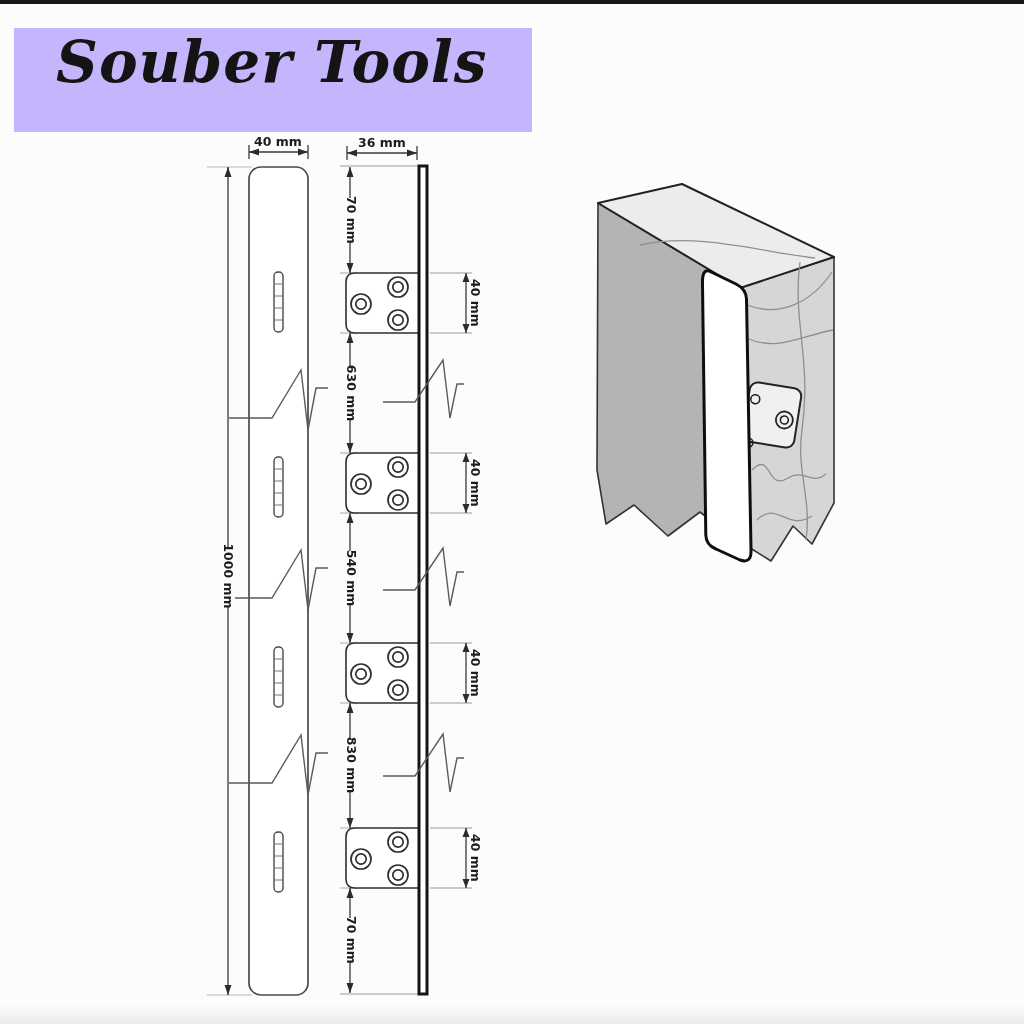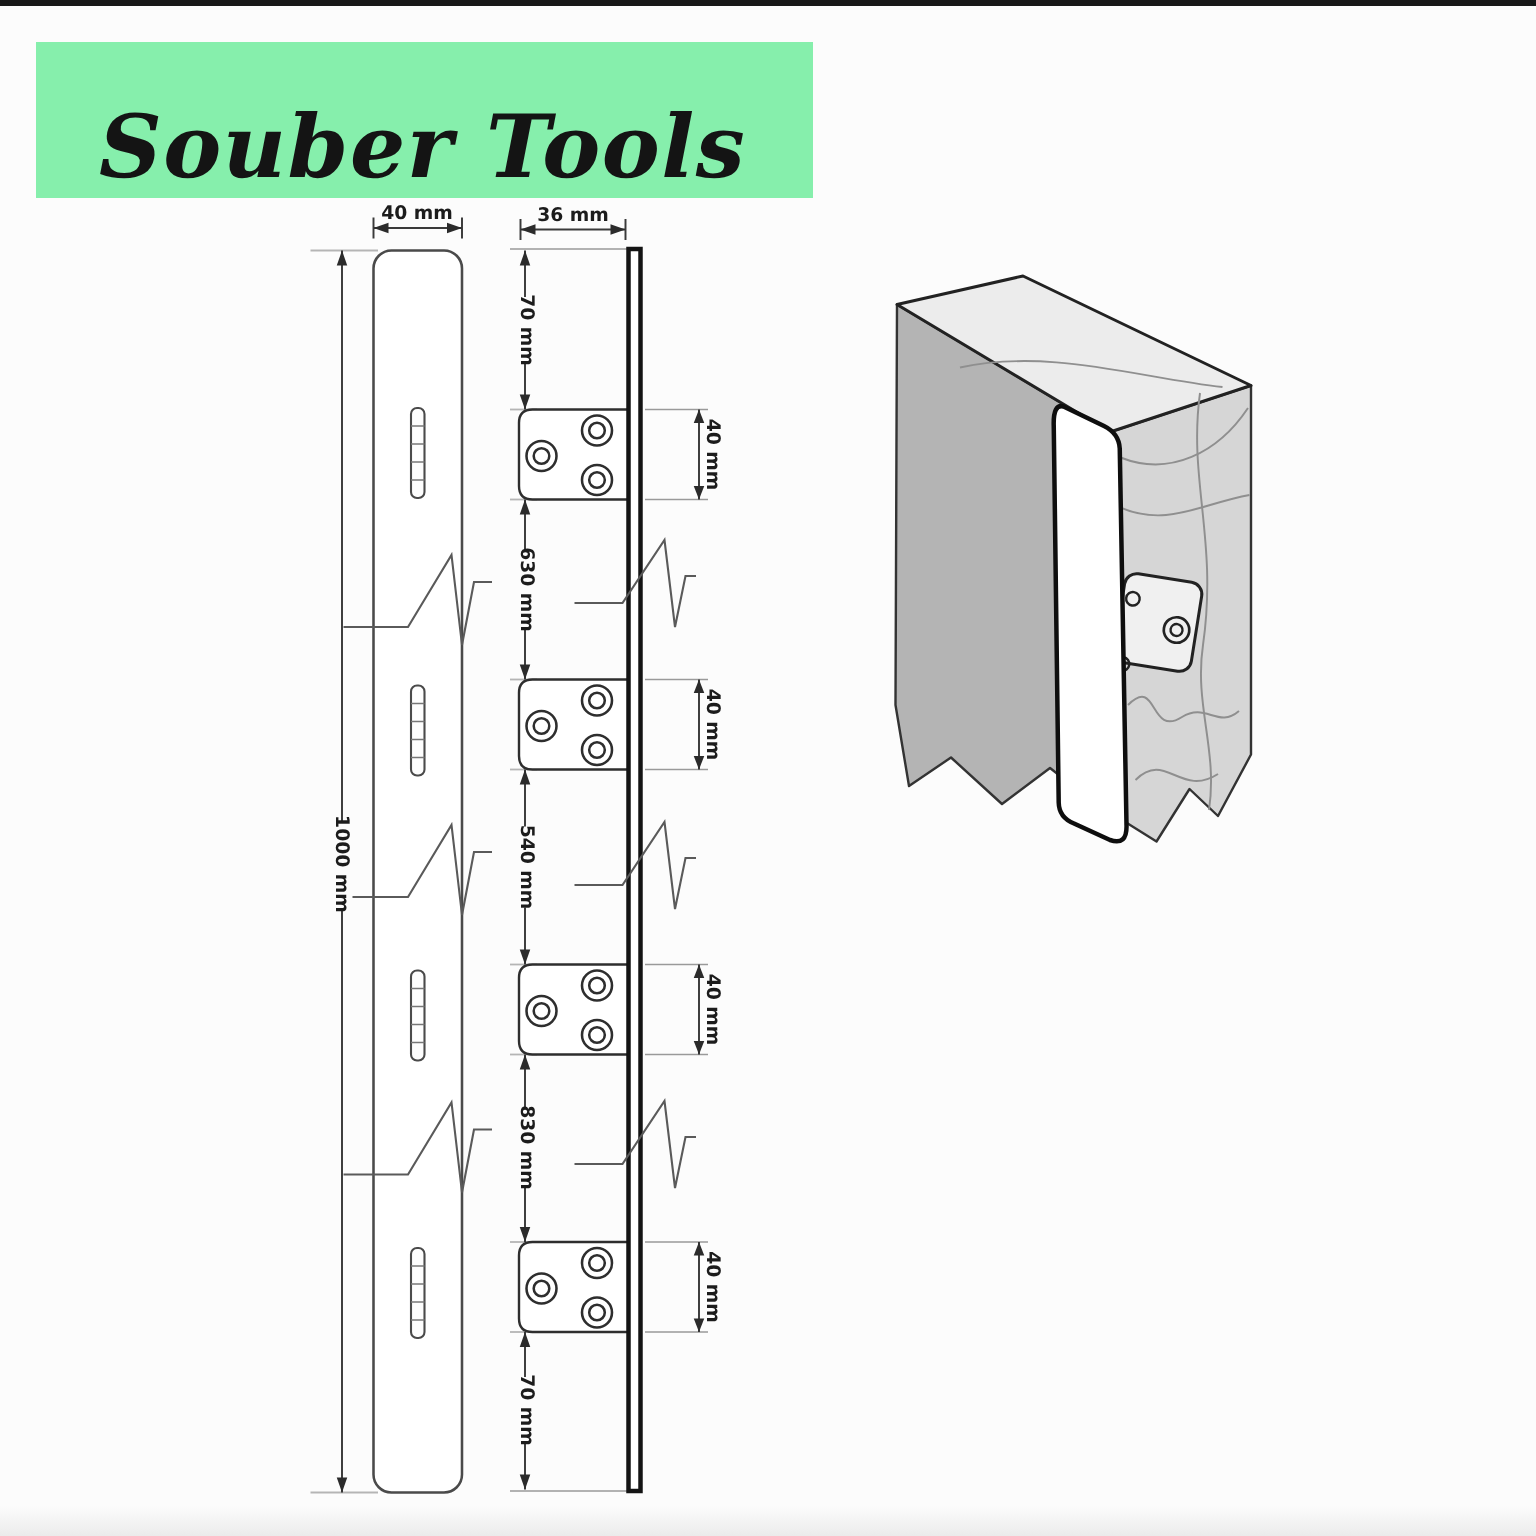--- a/index.html
+++ b/index.html
@@ -1,20 +1,20 @@
 <!DOCTYPE html>
 <html><head>
 <meta charset="utf-8">
 <style>
   html,body{margin:0;padding:0;background:#fcfcfc;}
   .stage{position:relative;width:1024px;height:1024px;background:#fcfcfc;overflow:hidden;
          font-family:"DejaVu Sans",sans-serif;}
   .top-rule{position:absolute;left:0;top:0;width:1024px;height:4px;background:#181818;}
-  .logo-band{position:absolute;left:24px;top:28px;width:518px;height:104px;background:#86efac;
-             display:flex;align-items:flex-end;}
+  .logo-band{position:absolute;left:14px;top:28px;width:518px;height:104px;background:#c4b5fd;
+             display:flex;align-items:flex-start;}
   .logo-text{font-family:"DejaVu Serif",serif;font-style:italic;font-weight:700;
              font-size:58px;color:#141414;padding-left:42px;letter-spacing:1px;white-space:nowrap;}
   .drawing{position:absolute;left:0;top:0;}
   .bottom-fade{position:absolute;left:0;bottom:0;width:1024px;height:20px;
                background:linear-gradient(#fcfcfc,#ebebeb);}
   
   .dim{font-family:"DejaVu Sans",sans-serif;font-size:12.5px;font-weight:700;fill:#1c1c1c;}
   .thin{stroke:#9a9a9a;stroke-width:1.1;fill:none;}
   .tick{stroke:#b5b5b5;stroke-width:1.2;fill:none;}
   .dimline{stroke:#3a3a3a;stroke-width:1.3;fill:none;}

